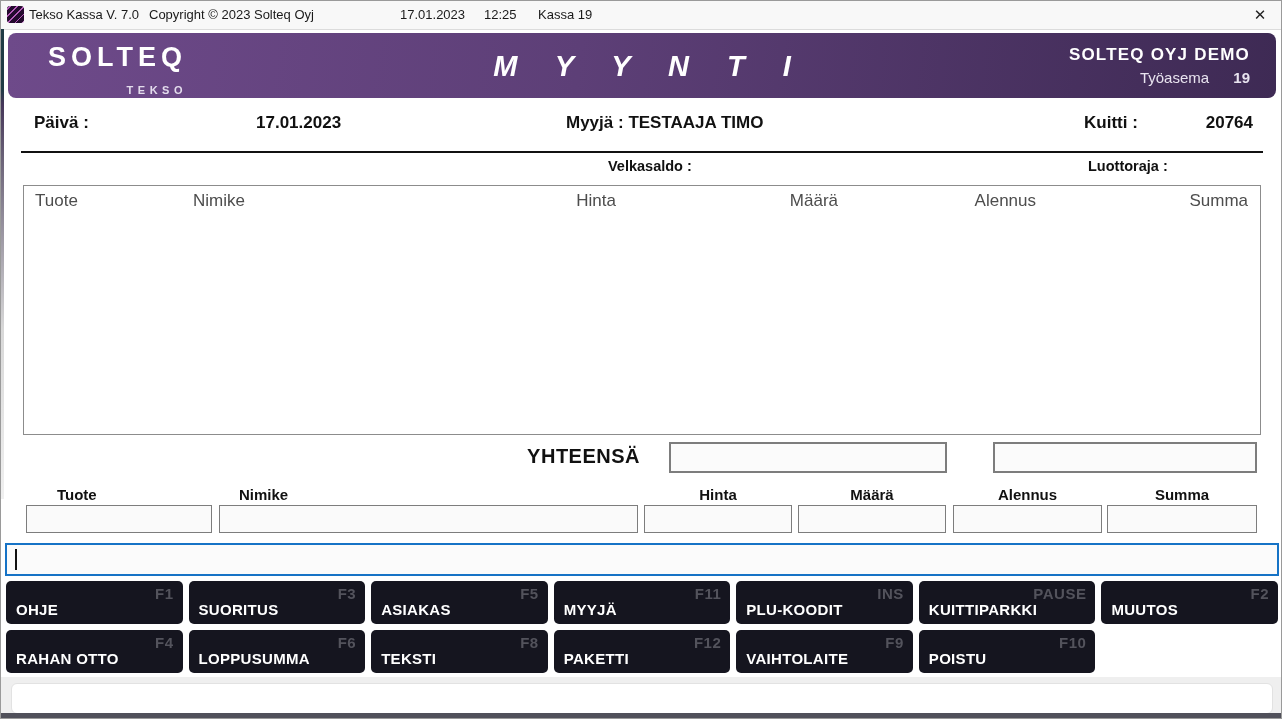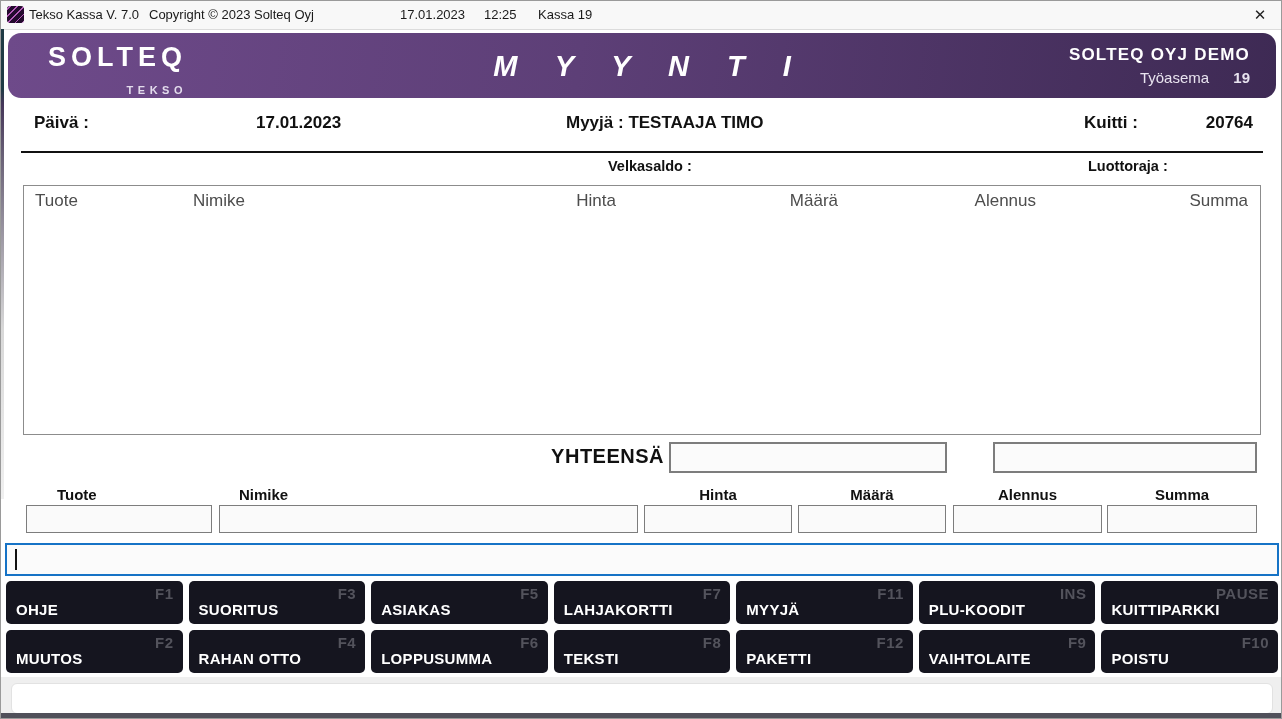--- a/index.html
+++ b/index.html
@@ -15,21 +15,21 @@
   .app-icon{position:absolute;left:6px;top:5px;width:17px;height:17px;border-radius:3px;
     background:repeating-linear-gradient(135deg,#240a2e 0 2px,#b55ab8 2px 3px,#240a2e 3px 5px);}
   .tb-title{left:28px;}
   .tb-copy{left:148px;}
   .tb-date{left:399px;}
   .tb-time{left:483px;}
   .tb-kassa{left:537px;}
   .close-btn{position:absolute;right:10px;top:3px;width:22px;height:22px;text-align:center;line-height:22px;
     font-size:15px;color:#222;cursor:default;}
   
-  .header{position:absolute;left:7px;top:32px;width:1268px;height:65px;border-radius:13px;
+  .header{position:absolute;left:7px;top:32px;width:1268px;height:65px;border-radius:8px;
     background:linear-gradient(97deg,#6e4a8a 0%,#5d3f77 45%,#3e2a54 100%);}
   .logo{position:absolute;left:40px;top:11px;text-align:right;}
   .logo-primary{font-size:27px;line-height:27px;color:#fff;font-weight:600;letter-spacing:5px;}
   .logo-secondary{font-size:11px;color:#e3dcec;letter-spacing:4.5px;font-weight:600;margin-top:13px;}
   .screen-title{position:absolute;left:0;right:0;top:17px;text-align:center;font-size:29px;font-weight:700;
     color:#fff;letter-spacing:15px;text-indent:15px;font-style:italic;}
   .company-block{position:absolute;right:26px;top:12px;text-align:right;}
   .company{font-size:17px;font-weight:700;color:#fff;letter-spacing:1.2px;}
   .workstation{font-size:15px;color:#e8e3ef;margin-top:4px;}
   .workstation .num{margin-left:20px;font-weight:bold;}
@@ -47,21 +47,21 @@
   
   .sales-table{position:absolute;left:22px;top:184px;width:1238px;height:250px;border:1px solid #8c8c8c;
     background:#fff;box-sizing:border-box;}
   .sales-head{display:grid;grid-template-columns:158px 287px 157px 222px 198px 1fr;height:30px;
     align-items:center;color:#4d4d4d;font-size:17px;}
   .sales-head .c{padding-left:11px;}
   .sales-head .r{text-align:right;padding-right:10px;}
   .sales-head .rl{text-align:right;padding-right:12px;}
   .sales-body{height:218px;}
   
-  .total-label{position:absolute;left:500px;top:444px;width:163px;text-align:right;font-size:20px;
+  .total-label{position:absolute;left:476px;top:444px;width:163px;text-align:right;font-size:20px;
     font-weight:700;letter-spacing:0.5px;}
   .total-box{position:absolute;top:441px;height:31px;border:2px solid #7d7d7d;background:#fbfbfb;
     box-sizing:border-box;font-size:16px;padding:0 8px;font-family:"Liberation Sans",sans-serif;}
   .total-box.one{left:668px;width:278px;}
   .total-box.two{left:992px;width:264px;}
   
   .f-label{position:absolute;top:485px;font-size:15px;font-weight:700;box-sizing:border-box;}
   .f-label.l0{left:25px;width:186px;padding-left:31px;}
   .f-label.l1{left:218px;width:419px;padding-left:20px;}
   .f-label.l2{left:643px;width:148px;text-align:center;}
@@ -181,24 +181,20 @@
     </div>
     <div class="fkey-btn">
       <span class="key">F3</span>
       <span class="label">SUORITUS</span>
     </div>
     <div class="fkey-btn">
       <span class="key">F5</span>
       <span class="label">ASIAKAS</span>
     </div>
     <div class="fkey-btn">
-      <span class="key">F7</span>
-      <span class="label">LAHJAKORTTI</span>
-    </div>
-    <div class="fkey-btn">
       <span class="key">F11</span>
       <span class="label">MYYJÄ</span>
     </div>
     <div class="fkey-btn">
       <span class="key">INS</span>
       <span class="label">PLU-KOODIT</span>
     </div>
     <div class="fkey-btn">
       <span class="key">PAUSE</span>
       <span class="label">KUITTIPARKKI</span>

